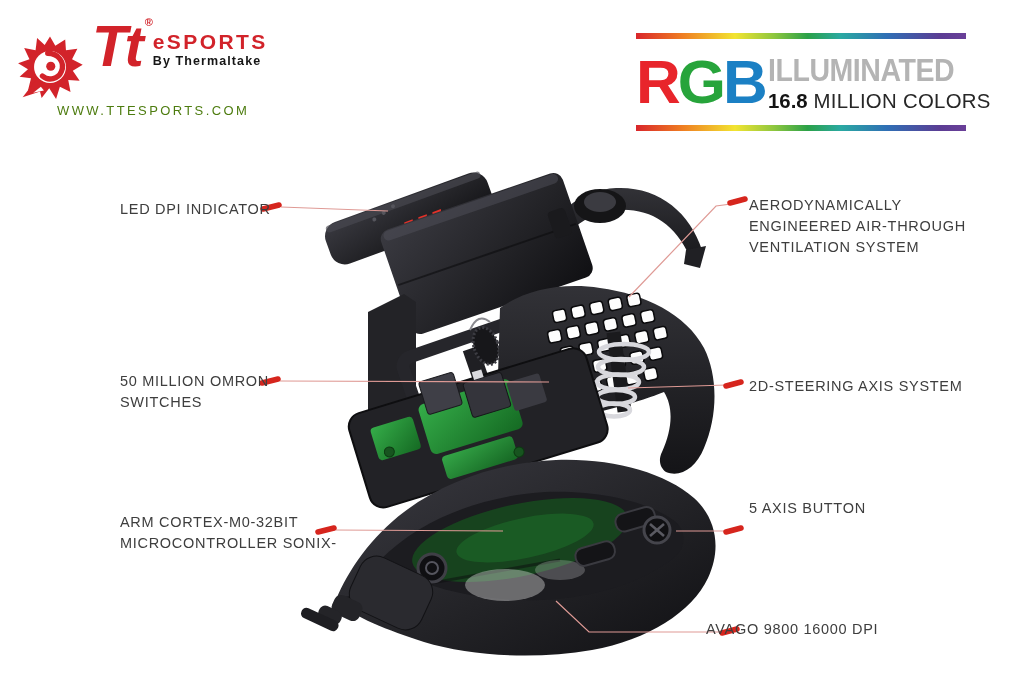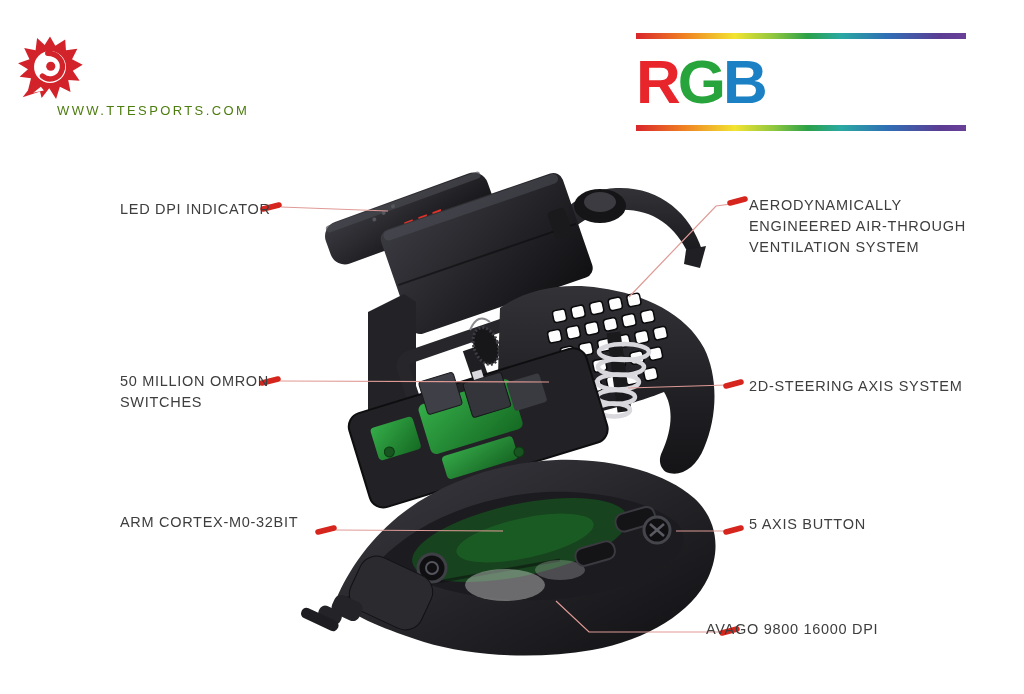--- a/index.html
+++ b/index.html
@@ -39,44 +39,60 @@
   .rgb-count{font-size:21px;font-weight:800;color:#141414;letter-spacing:0;}
   .rgb-million{font-size:21px;font-weight:400;color:#272727;margin-left:6px;letter-spacing:.3px;}
   
   .callout{position:absolute;color:#3e3e3e;font-size:14.5px;line-height:21px;
     letter-spacing:.7px;white-space:nowrap;}
   #co-led{left:120px;top:199px;}
   #co-omron{left:120px;top:371px;}
   #co-arm{left:120px;top:512px;}
   #co-aero{left:749px;top:195px;}
   #co-steer{left:749px;top:376px;}
-  #co-axis{left:749px;top:514px;}
+  #co-axis{left:749px;top:498px;}
   #co-avago{left:706px;top:619px;}
   
   .scene{position:absolute;left:0;top:0;width:1024px;height:694px;}
 </style>
 </head>
 <body>
 
 <div class="tt-logo">
   <svg class="tt-dragon" viewBox="0 0 100 100">
     <path fill="#d2232a" d="M50,6 L57,18 L70,10 L71,24 L86,22 L79,36 L93,43 L80,51 L89,64 L74,63 L77,79 L63,72 L58,88 L49,74 L39,87 L35,71 L21,77 L25,61 L10,59 L21,49 L8,41 L23,36 L16,21 L31,24 L33,8 L43,17 Z"></path>
     <circle cx="50" cy="46" r="21" fill="#ffffff"></circle>
     <path d="M47,28 C61,28 70,40 65,52 C61,62 48,65 40,58" stroke="#d2232a" stroke-width="7" fill="none" stroke-linecap="round"></path>
     <circle cx="51" cy="45" r="6" fill="#d2232a"></circle>
     <path d="M34,60 L14,86 L44,76 Z" fill="#d2232a"></path>
     <path d="M38,72 L28,80 L42,77 Z" fill="#ffffff"></path>
   </svg>
+  <div class="tt-textcol">
+    <div class="tt-row">
+      <span class="tt-mark"><span>Tt</span><span class="tt-reg">®</span></span>
+      <span class="tt-subcol">
+        <span class="tt-esports">eSPORTS</span>
+        <span class="tt-by">By Thermaltake</span>
+      </span>
+    </div>
+  </div>
 </div>
 <div class="tt-url">WWW.TTESPORTS.COM</div>
 
 <div class="rgb-badge">
   <div class="rgb-bar"></div>
   <div class="rgb-mid">
     <div class="rgb-letters"><span class="rgb-r">R</span><span class="rgb-g">G</span><span class="rgb-b">B</span></div>
+    <div class="rgb-right">
+      <div class="rgb-illuminated">ILLUMINATED</div>
+      <div class="rgb-colorline">
+        <span class="rgb-count">16.8</span>
+        <span class="rgb-million">MILLION COLORS</span>
+      </div>
+    </div>
   </div>
   <div class="rgb-bar"></div>
 </div>
 
 <svg class="scene" viewBox="0 0 1024 694">
   <defs>
     <linearGradient id="gDark" x1="0" y1="0" x2="1" y2="1">
       <stop offset="0" stop-color="#3a3a41"></stop>
         <stop offset=".55" stop-color="#232327"></stop>
         <stop offset="1" stop-color="#101013"></stop>
@@ -243,20 +259,21 @@
 
 <div class="callout" id="co-led">
   <div>LED DPI INDICATOR</div>
 </div>
 <div class="callout" id="co-omron">
   <div>50 MILLION OMRON</div>
   <div>SWITCHES</div>
 </div>
 <div class="callout" id="co-arm">
   <div>ARM CORTEX-M0-32BIT</div>
+  <div>MICROCONTROLLER SONIX-</div>
 </div>
 <div class="callout" id="co-aero">
   <div>AERODYNAMICALLY</div>
   <div>ENGINEERED AIR-THROUGH</div>
   <div>VENTILATION SYSTEM</div>
 </div>
 <div class="callout" id="co-steer">
   <div>2D-STEERING AXIS SYSTEM</div>
 </div>
 <div class="callout" id="co-axis">

